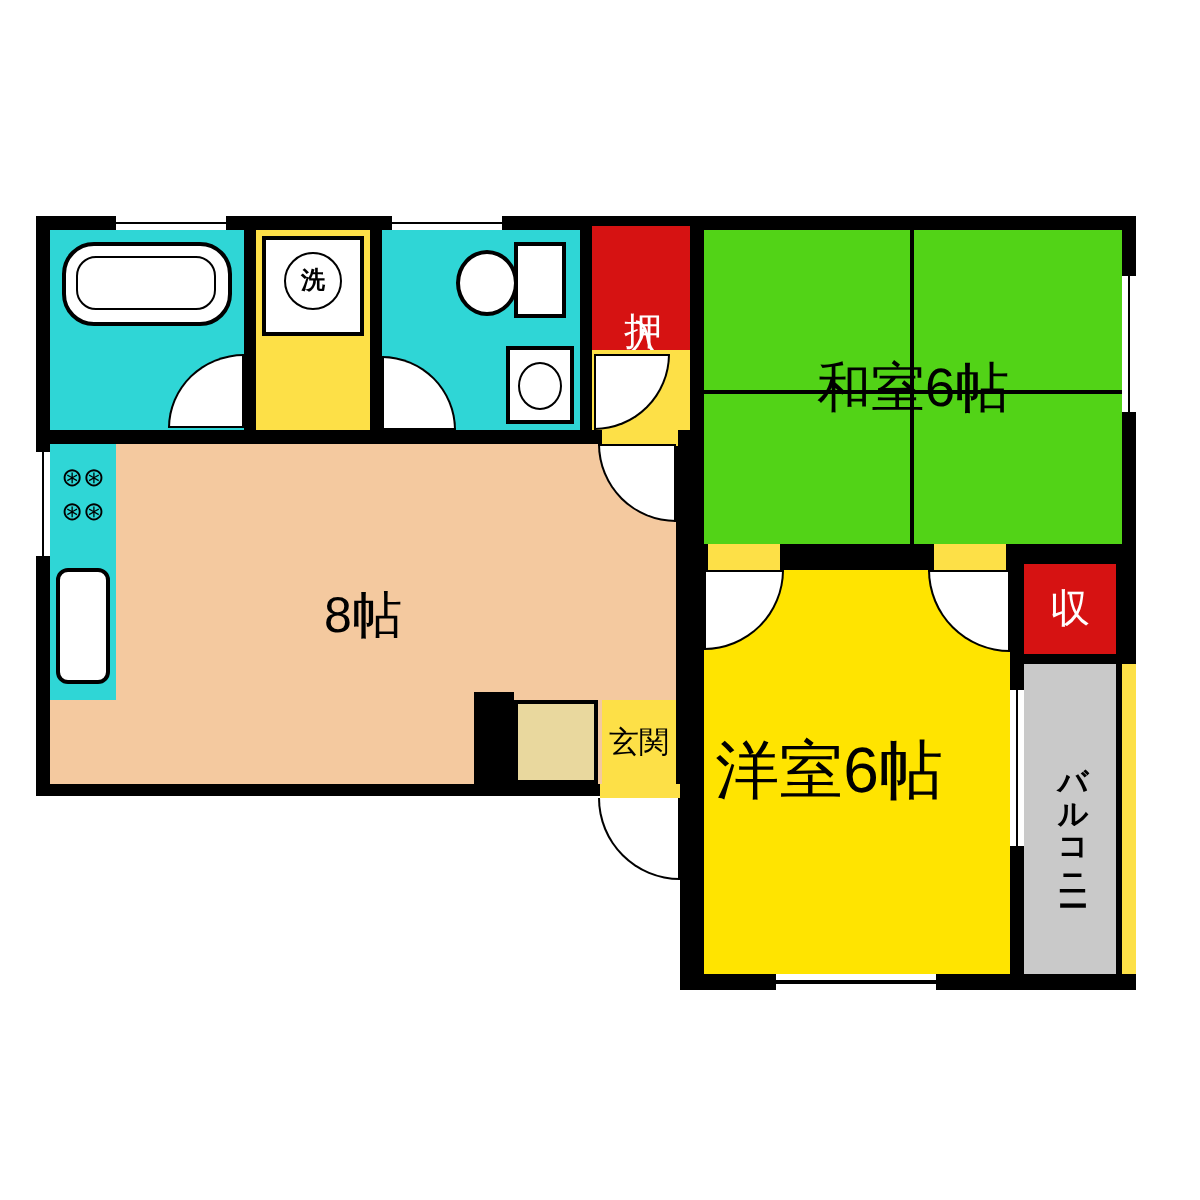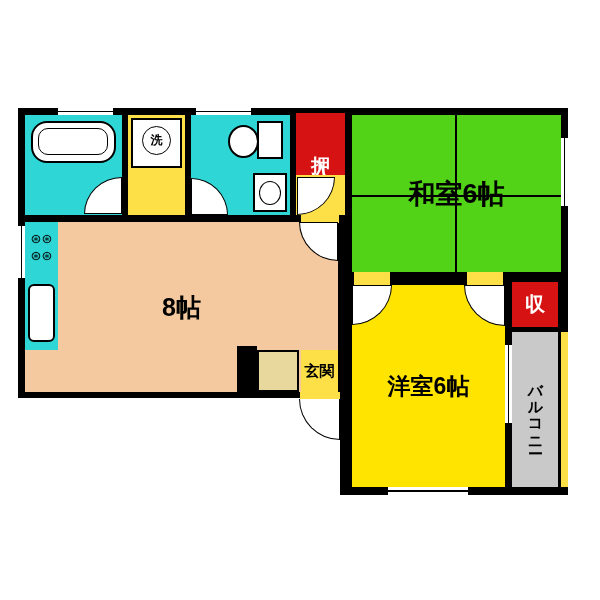--- a/index.html
+++ b/index.html
@@ -11,21 +11,21 @@
   .cyan{background:#2fd6d6;}
   .green{background:#52d317;}
   .yellow{background:#ffe400;}
   .peach{background:#f4c99f;}
   .red{background:#d61212;}
   .beige{background:#e9d89e;}
   .gray{background:#c9c9c9;}
   .arc{background:#fff;border:1.5px solid #000;}
   .winH{background:linear-gradient(to bottom,#fff 0 40%,#000 40% 60%,#fff 60% 100%);}
   .winV{background:linear-gradient(to right,#fff 0 40%,#000 40% 60%,#fff 60% 100%);}
-  .lbl{display:flex;align-items:center;justify-content:center;color:#000;font-weight:bold;}
+  .lbl{display:flex;align-items:center;justify-content:center;color:#000;font-weight:normal;}
   .vtext{writing-mode:vertical-rl;text-orientation:mixed;}
   .fix{background:#fff;border:2px solid #000;}
   .thin{background:transparent;border:1.5px solid #000;}
 </style>
 </head>
 <body>
 
 <div id="stage">
 
   <div class="abs wall" style="left:18px;top:108px;width:550px;height:290px"></div>
@@ -74,21 +74,21 @@
   <div class="abs beige" style="left:257px;top:350px;width:42px;height:42px;border:2px solid #000"></div>
   <div class="abs white lbl" style="left:301px;top:350px;width:37px;height:42px;font-size:15px">玄関</div>
   <div class="abs white" style="left:300px;top:392px;width:40px;height:7px"></div>
   <div class="abs" style="left:299px;top:399px;width:41px;height:41px;background:#fff;border:1.5px solid #000;border-top:none;border-radius:0 0 0 100%"></div>
 
   <div class="abs yellow" style="left:352px;top:285px;width:153px;height:202px"></div>
   <div class="abs white" style="left:354px;top:272px;width:36px;height:13px"></div>
   <div class="abs white" style="left:467px;top:272px;width:36px;height:13px"></div>
   <div class="abs arc" style="left:352px;top:285px;width:40px;height:40px;border-radius:0 0 100% 0"></div>
   <div class="abs arc" style="left:464px;top:285px;width:41px;height:41px;border-radius:0 0 0 100%"></div>
-  <div class="abs lbl" style="left:352px;top:285px;width:153px;height:202px;font-size:23px">洋室6帖</div>
+  <div class="abs lbl" style="left:338px;top:285px;width:153px;height:202px;font-size:32px">洋室6帖</div>
   <div class="abs winH" style="left:388px;top:487px;width:80px;height:8px"></div>
 
   <div class="abs red lbl" style="left:512px;top:282px;width:46px;height:45px;font-size:20px;color:#fff">収</div>
 
   <div class="abs gray lbl vtext" style="left:512px;top:332px;width:46px;height:155px;font-size:15px;font-weight:bold;letter-spacing:1px">バルコニー</div>
   <div class="abs white" style="left:561px;top:332px;width:7px;height:155px"></div>
   <div class="abs winV" style="left:505px;top:345px;width:7px;height:78px"></div>
 
   <div class="abs winH" style="left:58px;top:108px;width:55px;height:7px"></div>
   <div class="abs winH" style="left:196px;top:108px;width:55px;height:7px"></div>

